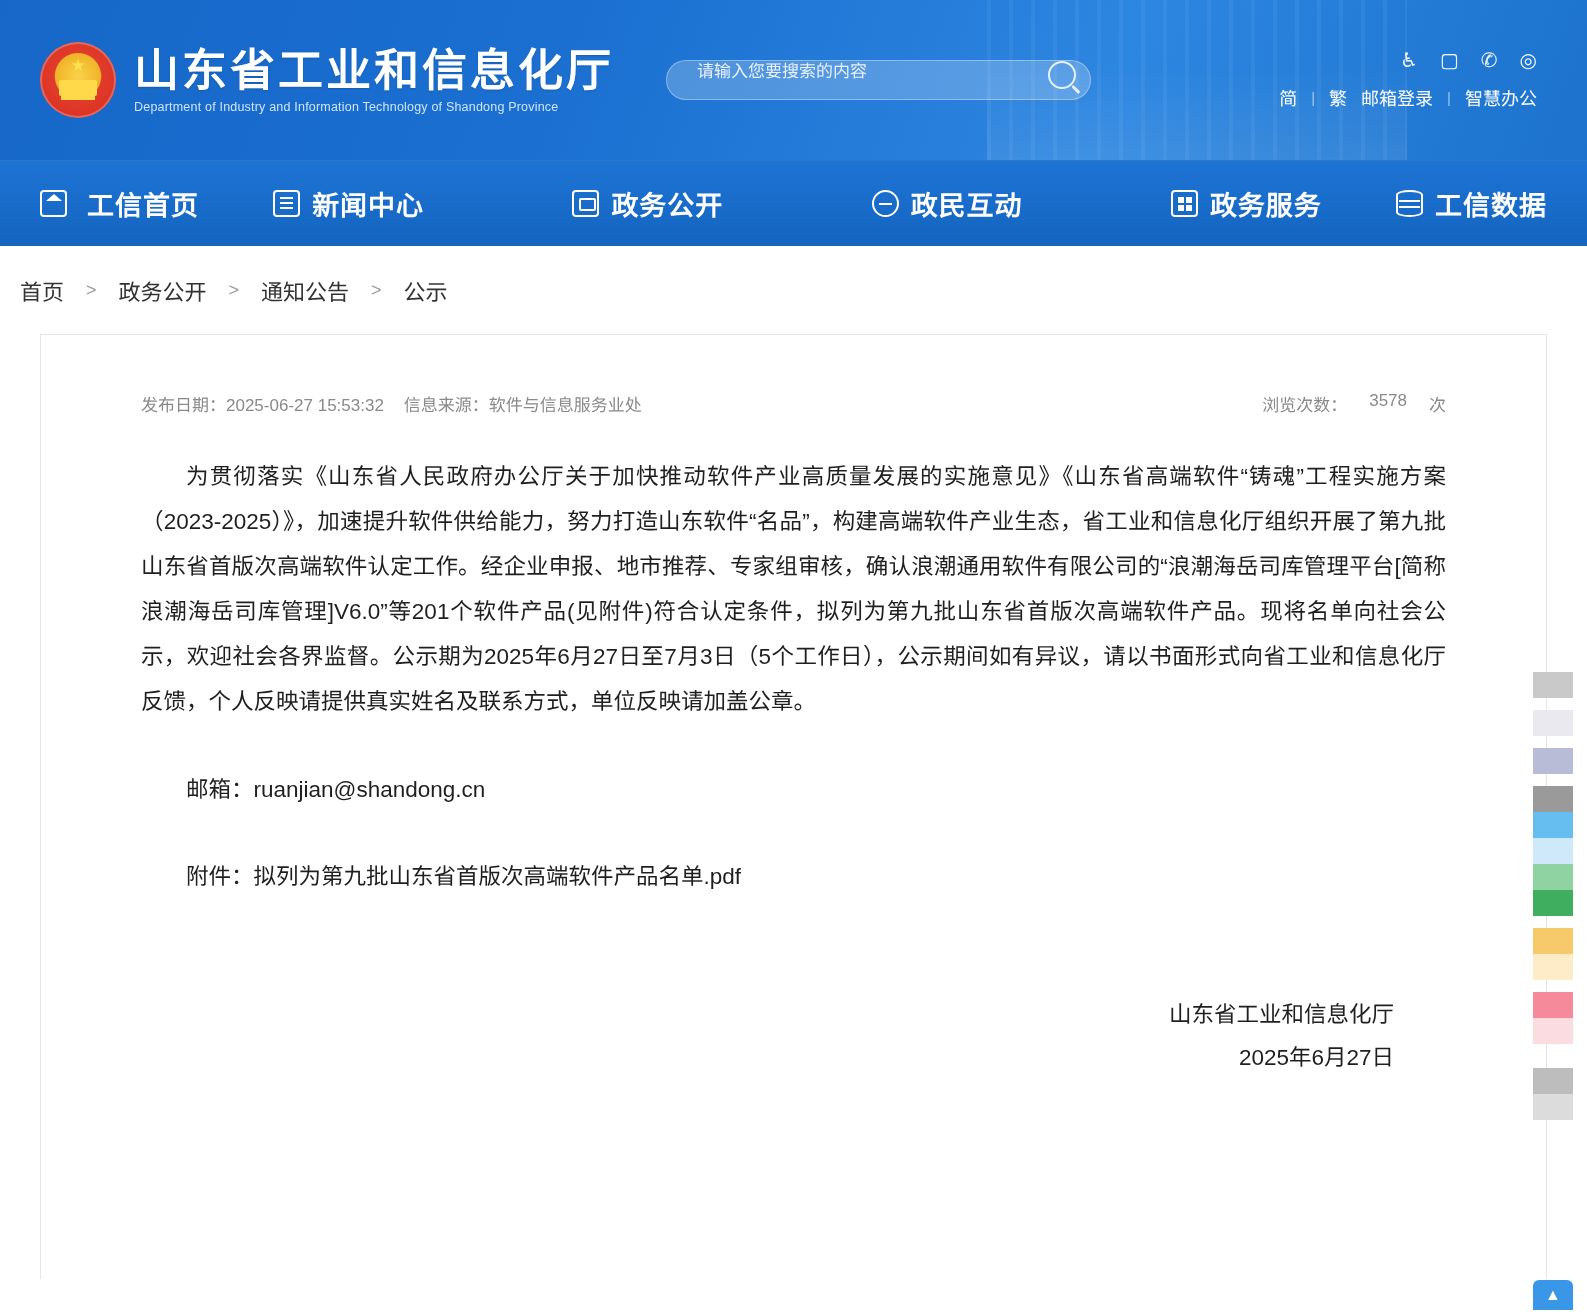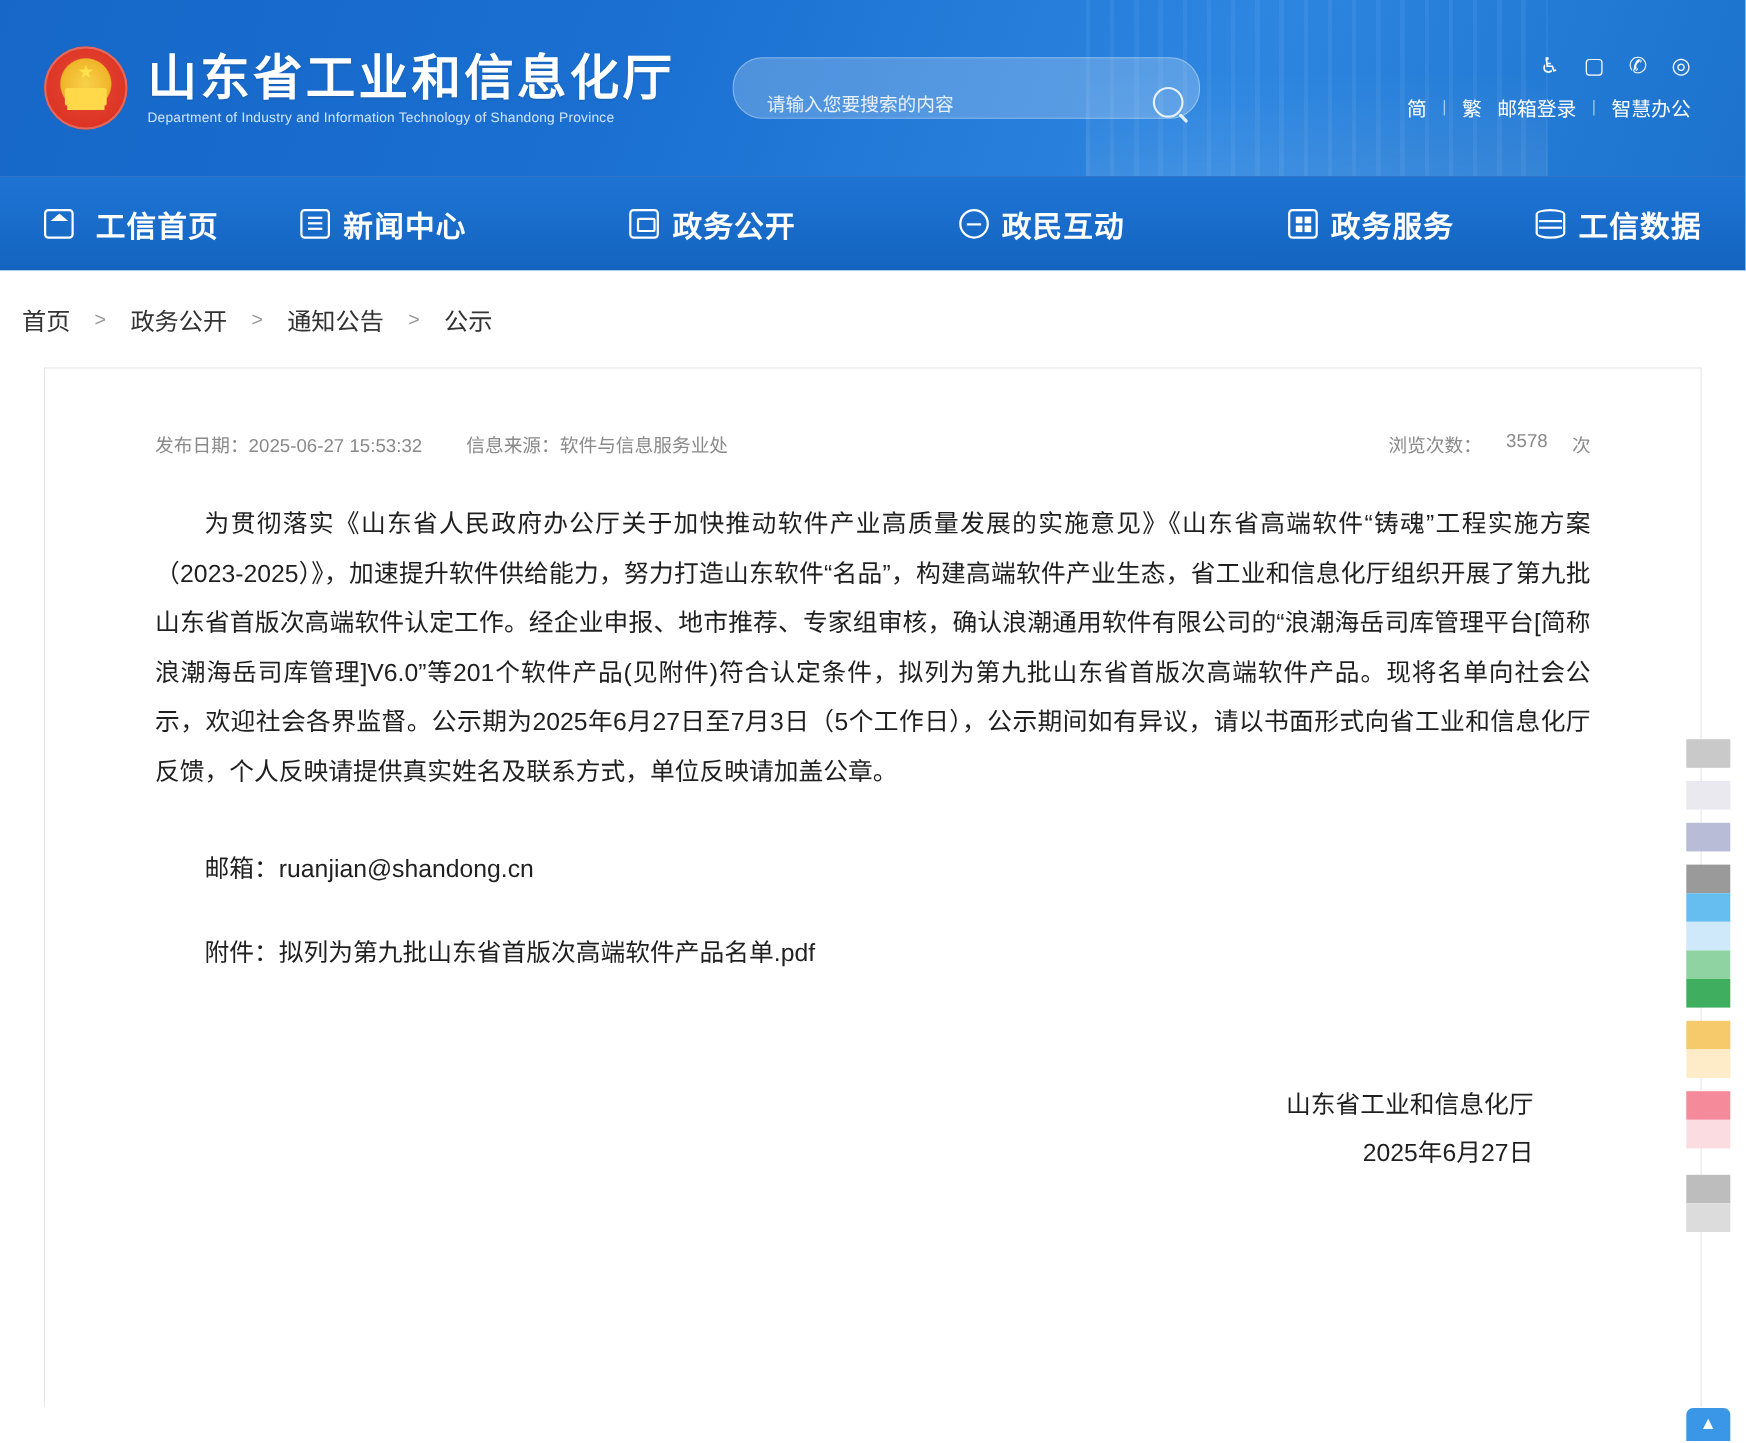--- a/index.html
+++ b/index.html
@@ -57,25 +57,25 @@
     color: #ffffff; font-size: 45px; font-weight: bold;
     letter-spacing: 3px; line-height: 1.1;
     text-shadow: 0 1px 2px rgba(0,0,0,.15);
   }
   .brand-en {
     color: #cfe4fb; font-size: 12.5px; letter-spacing: .2px;
     margin-top: 5px;
   }
   .search-box {
     margin-left: 52px;
-    width: 425px; height: 56px; border-radius: 27px;
+    width: 425px; height: 40px; border-radius: 27px;
     background: rgba(255,255,255,0.22);
     border: 1px solid rgba(255,255,255,0.35);
-    display: flex; align-items: flex-end;
-    padding: 15px 14px 0 28px;
+    display: flex; align-items: flex-start;
+    padding: 0 14px 0 28px;
     flex: 0 0 auto;
   }
   .search-input {
     flex: 1 1 auto; background: transparent; border: 0; outline: none;
     color: #ffffff; font-size: 17px;
     font-family: "Liberation Sans", sans-serif;
   }
   .search-input::placeholder { color: #e8f1fc; }
   .search-icon {
     width: 28px; height: 28px; border-radius: 50%;
@@ -175,36 +175,36 @@
     text-align: center;
     font-size: 44px; font-weight: bold; color: #1a1a1a;
     letter-spacing: 1px;
     line-height: 1.35;
     margin: 10px 0 34px 0;
   }
   .meta {
     display: flex; align-items: center;
     font-size: 17px; color: #8a8a8a;
     padding-bottom: 16px;
-    gap: 40px;
+    gap: 20px;
   }
   .meta .views { margin-left: auto; display: flex; gap: 22px; }
   .meta .views .num { color: #8a8a8a; }
   .body-text {
     font-size: 22.5px; color: #1f1f1f; line-height: 2.0;
     text-align: justify;
     margin-top: 22px;
   }
   .body-text p { margin: 0; text-indent: 2em; }
   .contact {
     margin-top: 44px; font-size: 22.5px; color: #1f1f1f; line-height: 1.95;
     padding-left: 2em;
   }
   .attachment {
-    margin-top: 36px; font-size: 22.5px; color: #1f1f1f;
+    margin-top: 46px; font-size: 22.5px; color: #1f1f1f;
     padding-left: 2em;
   }
   .attachment a { color: #1f1f1f; text-decoration: none; }
   .sign {
     margin-top: 104px;
     text-align: right; font-size: 22.5px; color: #1f1f1f; line-height: 1.9;
     padding-right: 52px;
   }
 
   

